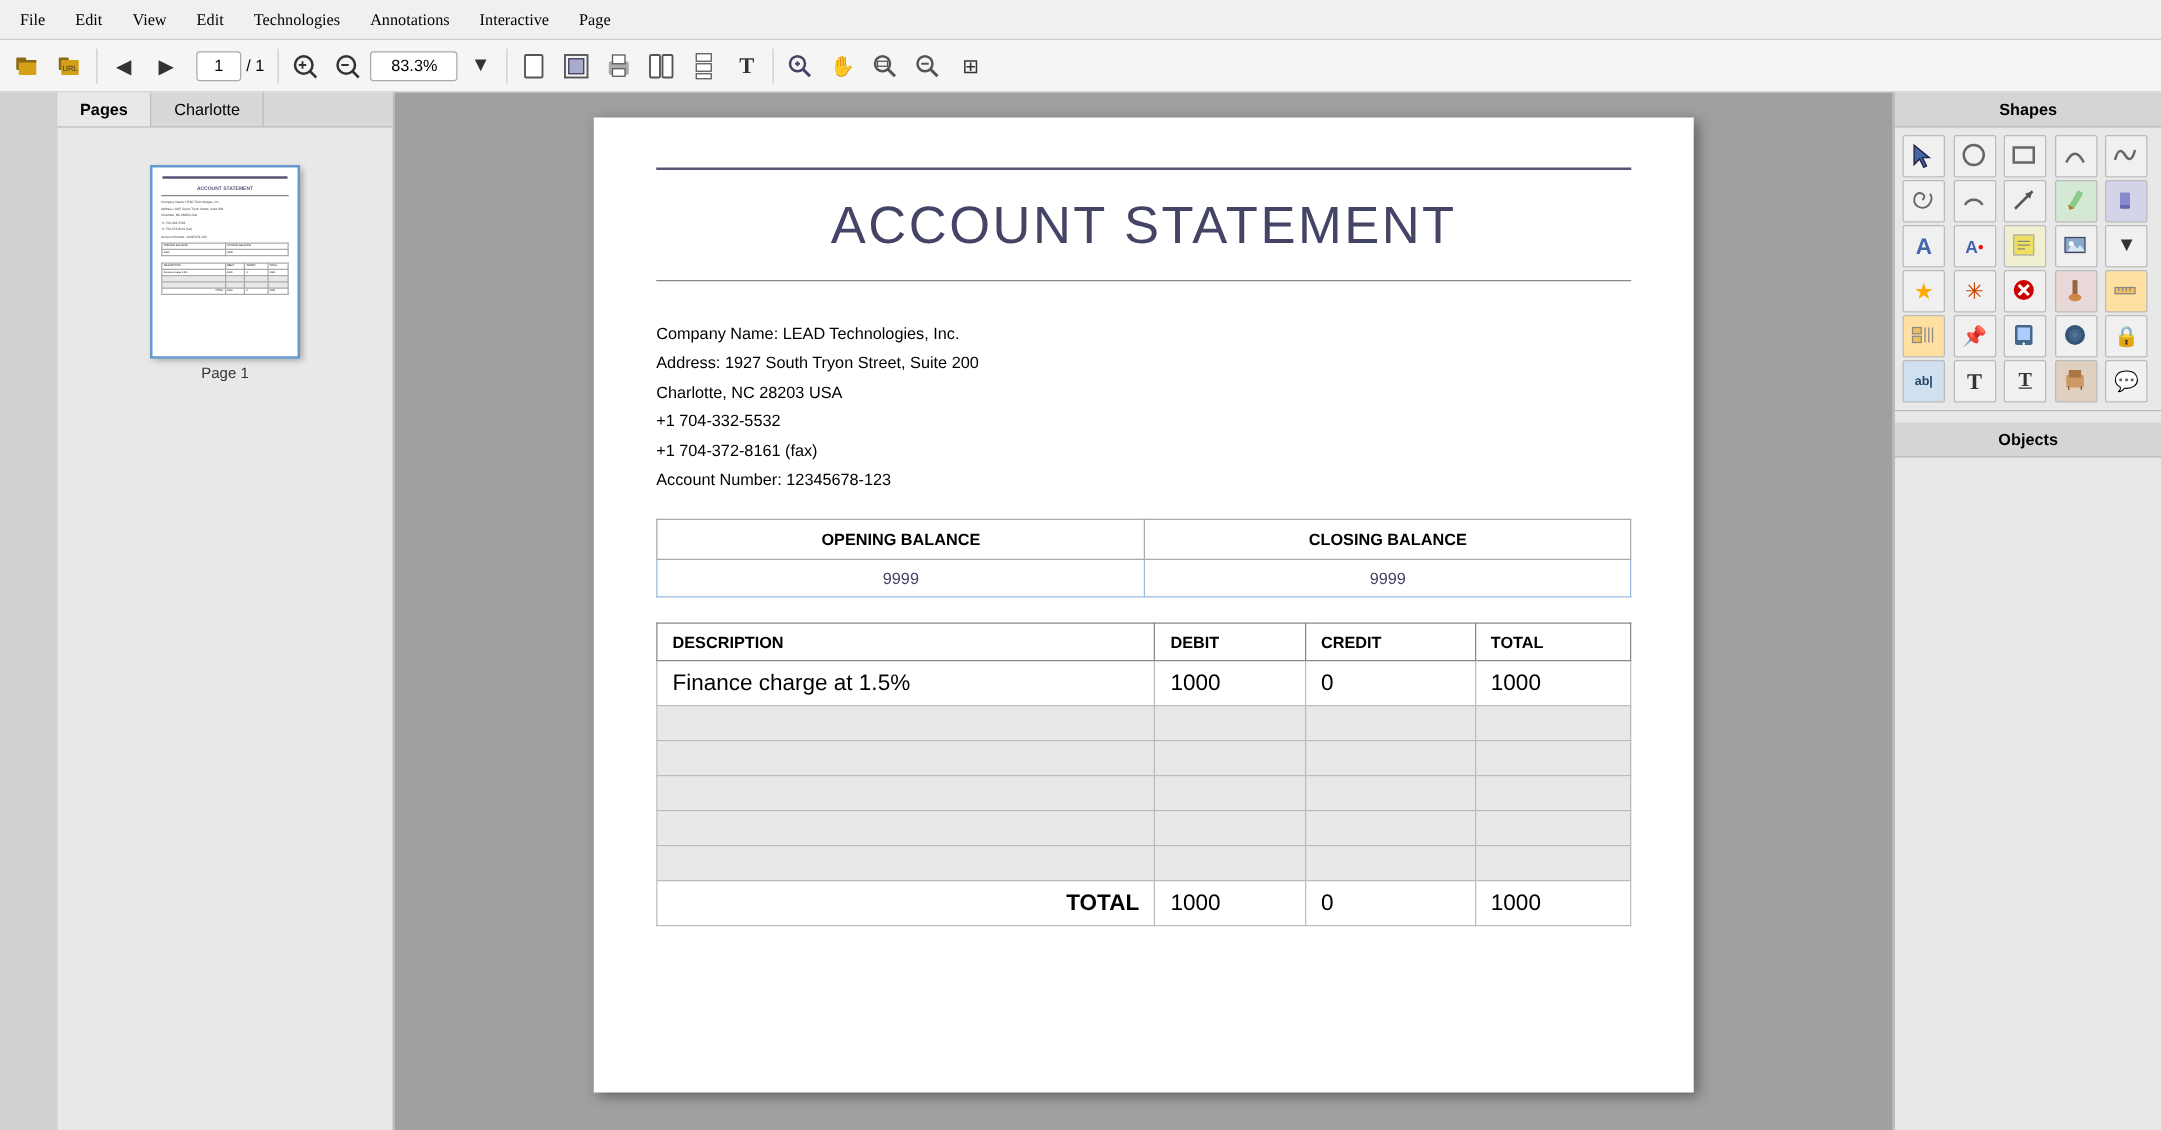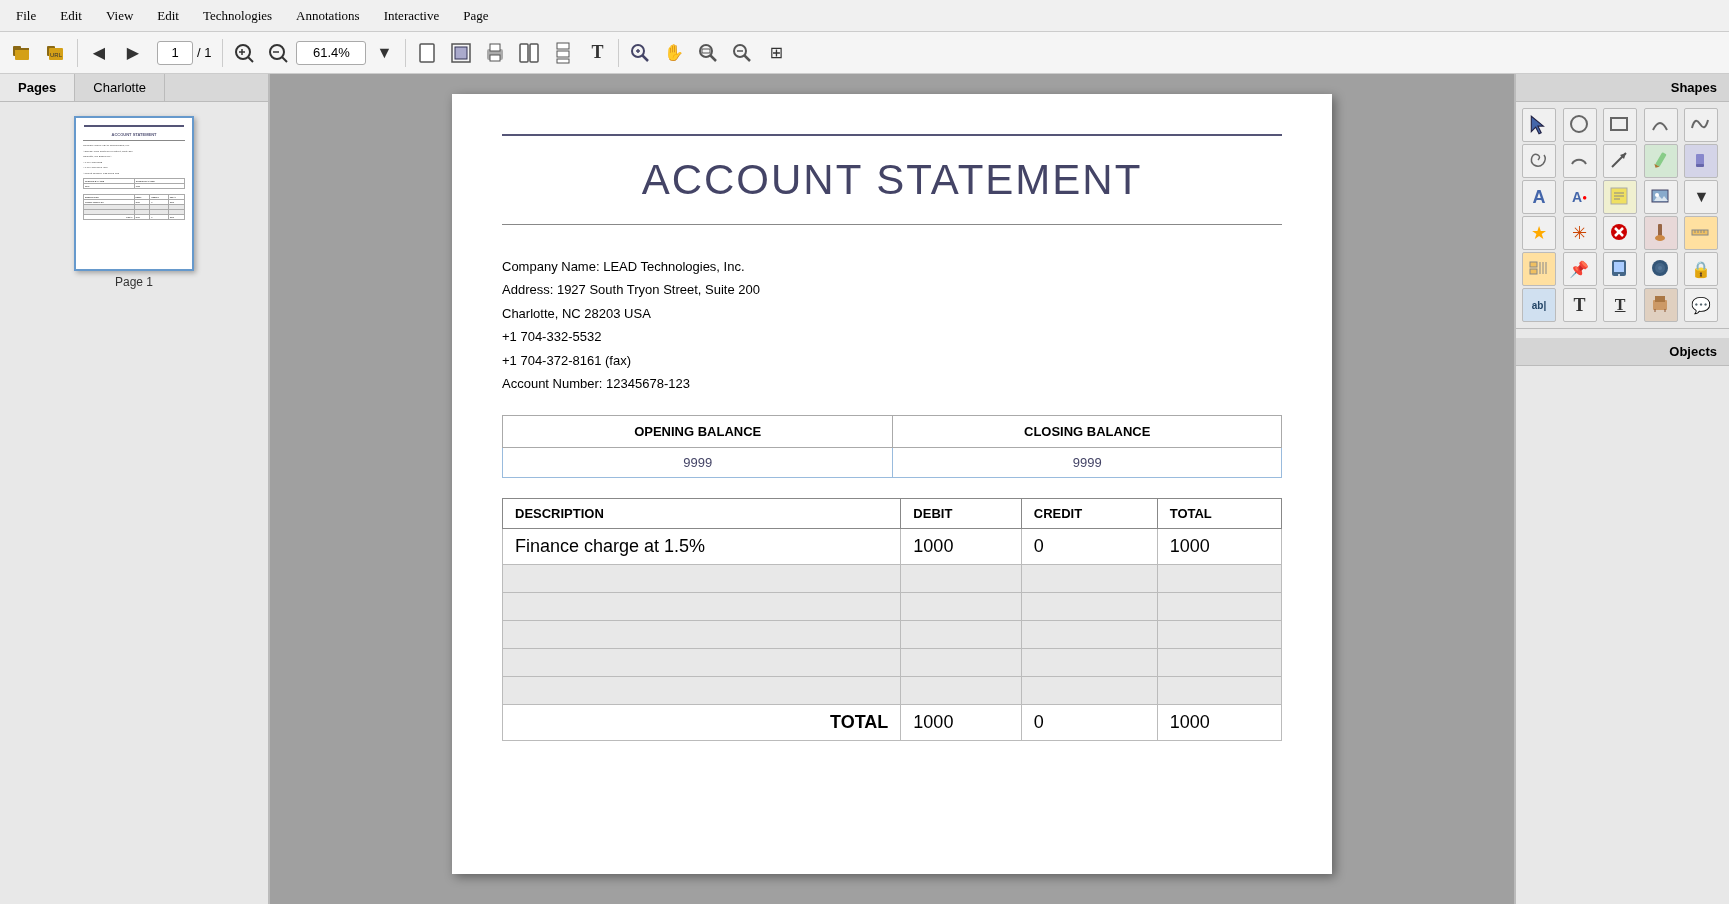--- a/index.html
+++ b/index.html
@@ -70,41 +70,42 @@
       height: calc(904px - 74px);
     }
 
     
     #left-panel {
       width: 270px;
       background: #e8e8e8;
       border-right: 2px solid #bbb;
       display: flex;
       flex-direction: column;
+      margin-left: 46px;
     }
     #panel-tabs {
       display: flex;
       background: #d8d8d8;
       border-bottom: 1px solid #bbb;
     }
     .panel-tab {
       padding: 6px 18px;
       cursor: pointer;
       font-size: 13px;
       border-right: 1px solid #bbb;
     }
     .panel-tab.active {
       background: #e8e8e8;
       font-weight: bold;
     }
     #page-thumbnails {
       display: flex;
       flex-direction: column;
       align-items: center;
-      padding: 14px;
+      padding: 30px;
       gap: 8px;
       overflow-y: auto;
     }
     .thumb-container {
       display: flex; flex-direction: column; align-items: center; gap: 4px;
     }
     .thumb-frame {
       width: 120px; height: 155px;
       background: white;
       border: 2px solid #6699cc;
@@ -245,21 +246,21 @@
       border-left: 2px solid #bbb;
       display: flex;
       flex-direction: column;
     }
     .right-section-title {
       background: #d5d5d5;
       border-bottom: 1px solid #bbb;
       padding: 6px 12px;
       font-size: 13px;
       font-weight: bold;
-      text-align: right;
+      text-align: center;
     }
     #shapes-grid {
       display: grid;
       grid-template-columns: repeat(5, 1fr);
       gap: 2px;
       padding: 6px;
     }
     .shape-btn {
       width: 34px; height: 34px;
       display: flex; align-items: center; justify-content: center;
@@ -326,21 +327,21 @@
         <line x1="15" y1="15" x2="20" y2="20" stroke="#333" stroke-width="2"></line>
       </svg>
   </button>
   <button class="toolbar-btn" title="Zoom Out">
     <svg width="22" height="22" viewBox="0 0 22 22">
         <circle cx="10" cy="10" r="7" fill="none" stroke="#333" stroke-width="2"></circle>
         <line x1="6" y1="10" x2="12" y2="10" stroke="#333" stroke-width="1.5"></line>
         <line x1="15" y1="15" x2="20" y2="20" stroke="#333" stroke-width="2"></line>
       </svg>
   </button>
-  <div class="zoom-display">61.4%</div>
+  <div class="zoom-display">83.3%</div>
   <button class="toolbar-btn" title="Zoom Options">▼</button>
   <div class="toolbar-sep"></div>
 
   <button class="toolbar-btn" title="Single Page">
     <svg width="22" height="22">
         <rect x="4" y="2" width="14" height="18" fill="white" stroke="#555" stroke-width="1.5" rx="1"></rect>
       </svg>
   </button>
   <button class="toolbar-btn" title="Fit Page">
     <svg width="22" height="22">

